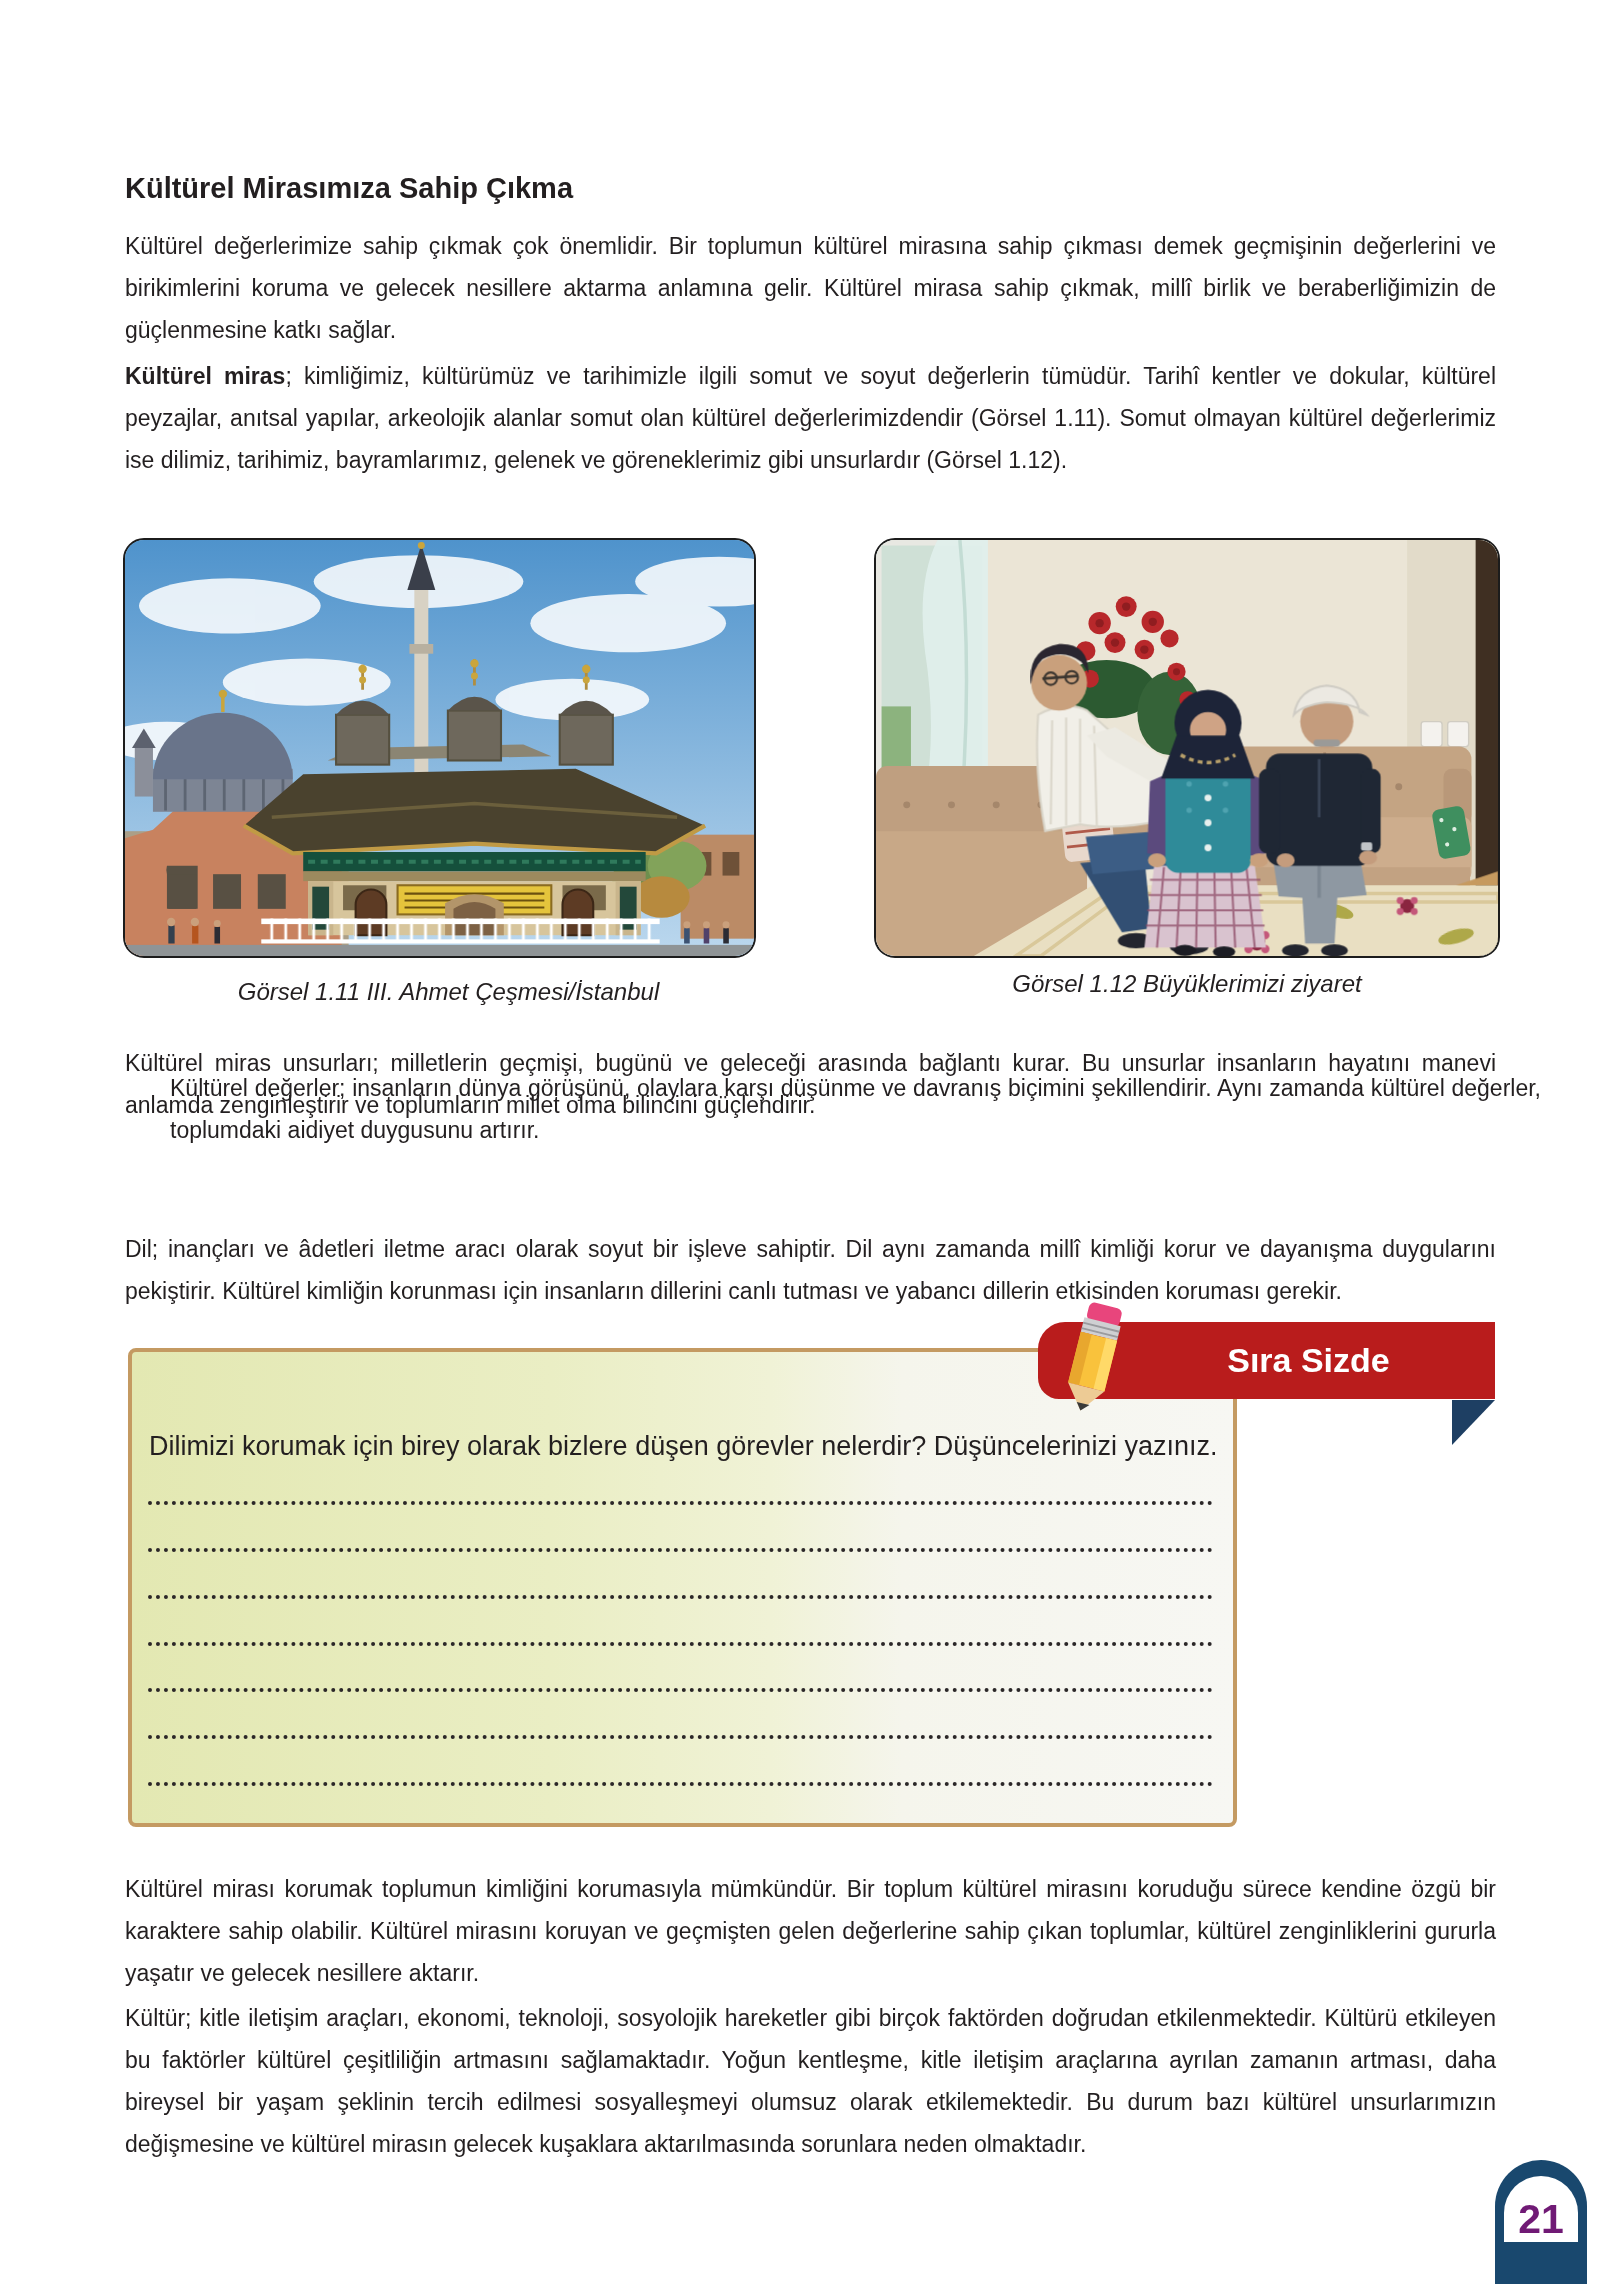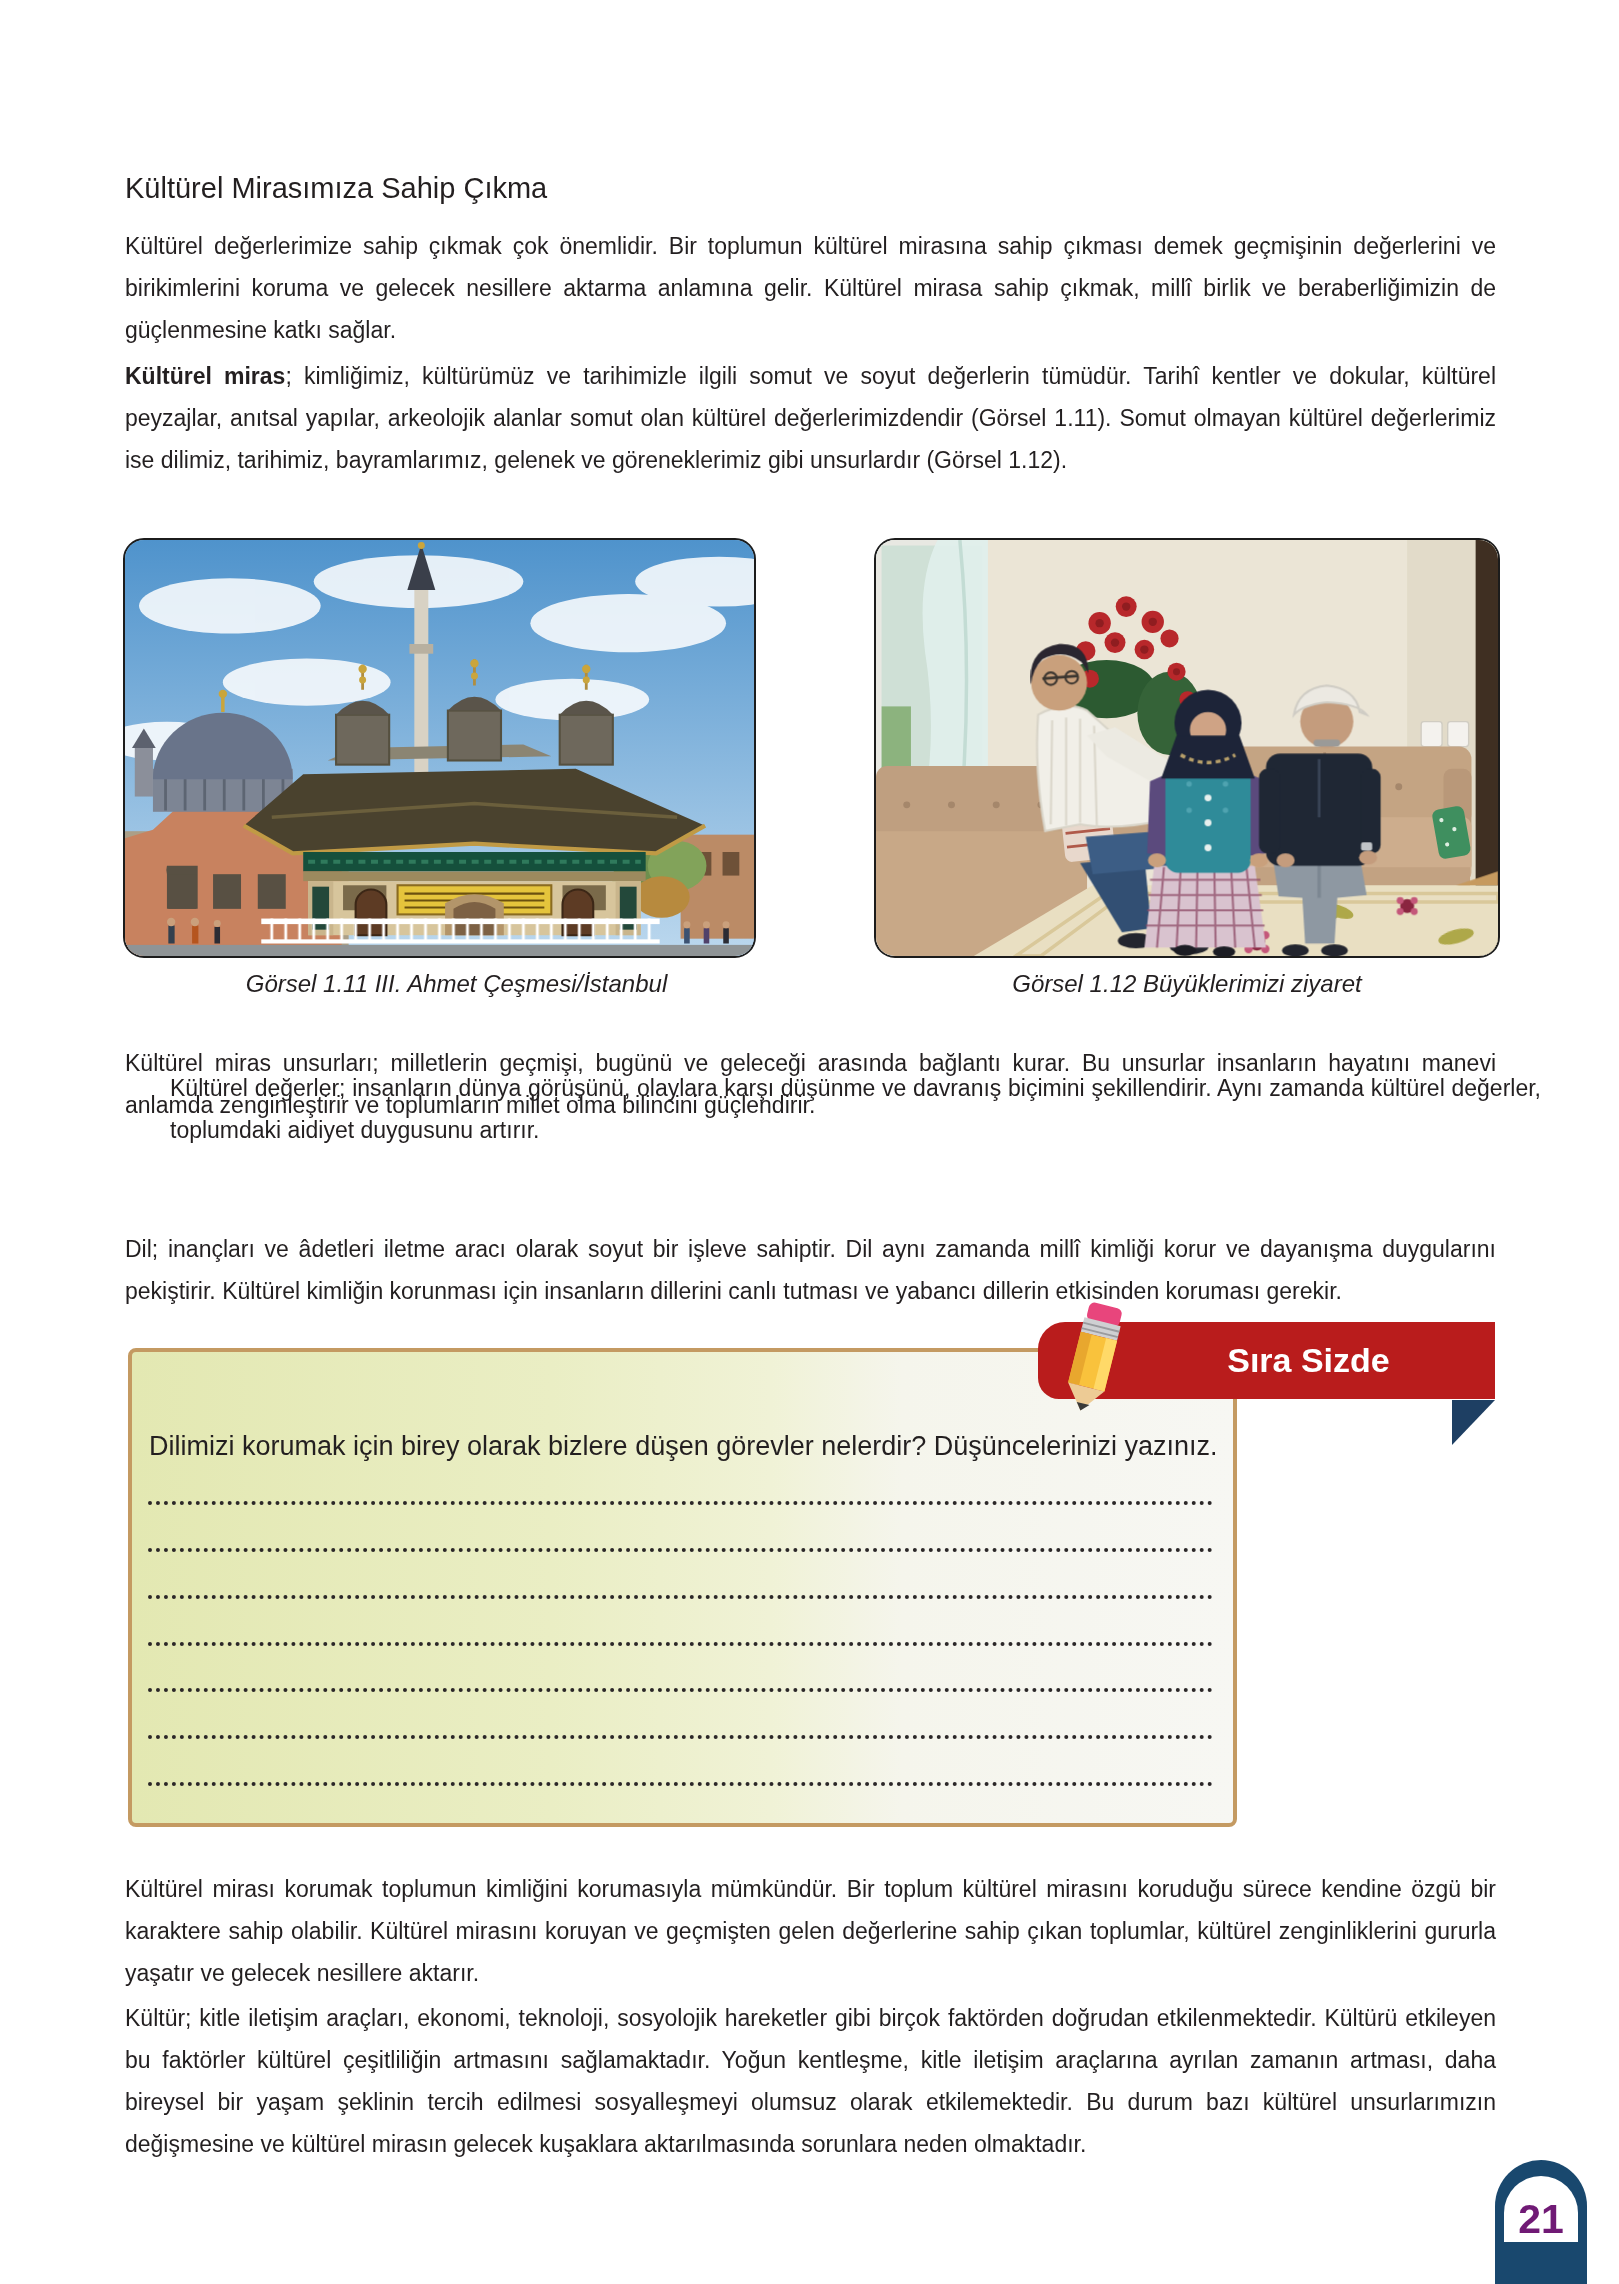--- a/index.html
+++ b/index.html
@@ -1,33 +1,33 @@
 <!DOCTYPE html>
 <html lang="tr" style="font-size:11.2px"><head>
 <meta charset="utf-8">
 <style>
   html,body{margin:0;padding:0;background:#ffffff;}
   body{width:1620px;height:2284px;position:relative;overflow:hidden;
        font-family:"Liberation Sans","DejaVu Sans",sans-serif;color:#231f20;}
   .abs{position:absolute;}
   
-  .heading{left:125px;top:153px;width:1371px;font-size:29px;font-weight:normal;}
+  .heading{left:125px;top:153px;width:1371px;font-size:29px;font-weight:bold;}
   .para{width:1371px;left:125px;font-size:23px;line-height:42px;text-align:justify;}
   .p1{top:202px;}  .p2{top:332px;}
   .p3{top:1019px;} .p4{top:1044px;margin-left:45px;} .p5{top:1205px;}
   .p6{top:1845px;} .p7{top:1974px;}
   .lead-bold{font-weight:bold;margin-top:32px;}
   
   .figure{top:538px;height:420px;border:2.8px solid #1c1c1c;border-radius:21px;
           overflow:hidden;background:#9cc4e4;box-sizing:border-box;}
   .fig1{left:123px;width:633px;}
   .fig2{left:874px;width:626px;}
   .figure svg{display:block;width:100%;height:100%;}
   .caption{top:970px;font-size:24px;font-style:italic;text-align:center;}
-  .cap1{left:140px;width:633px;} .cap2{left:874px;width:626px;}
+  .cap1{left:132px;width:633px;margin-top:8px;} .cap2{left:874px;width:626px;}
   
   .activity-box{left:128px;top:1348px;width:1109px;height:479px;box-sizing:border-box;
     border:4.9px solid #c49a62;border-radius:8px;
     background:linear-gradient(90deg,#e3e8b2 0%,#eaeec4 38%,#f0f2d6 58%,#f5f5ec 70%,#f7f7f3 100%);}
   .question{left:17px;top:76px;width:1258px;font-size:27px;line-height:37px;}
   .dotline{left:15.5px;right:19.7px;height:0;border-bottom:4.2px dotted #2b2728;}
   .answer-overlay{left:44px;top:157px;width:1166px;height:231px;background:#ffffff;z-index:2;
     display:flex;align-items:flex-start;justify-content:center;}
   .answer-text{padding:21px 42px 0 42px;font-size:33px;line-height:56px;font-weight:bold;
     color:#e4312e;text-align:center;font-family:"Liberation Sans","DejaVu Sans",sans-serif;}

